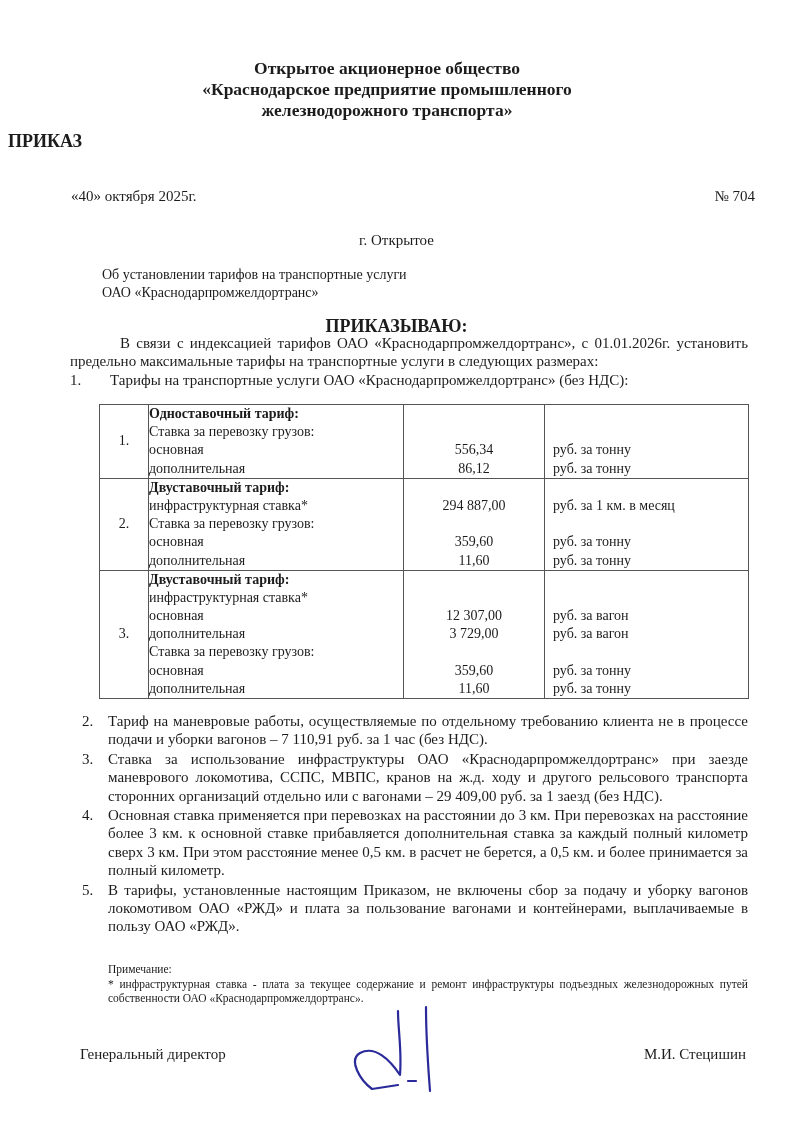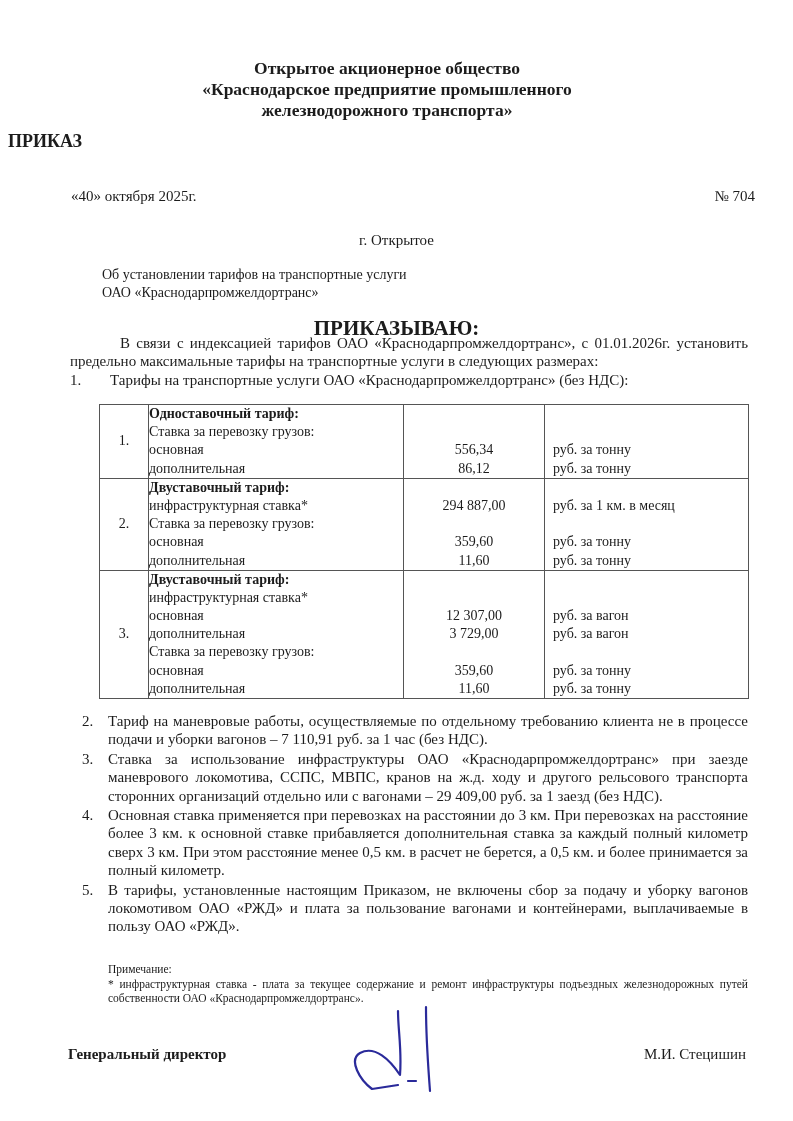--- a/index.html
+++ b/index.html
@@ -8,21 +8,21 @@
     .page { position: absolute; left: 0; top: 0; width: 793px; height: 1121px; }
     .header { position: absolute; left: 0; width: 774px; top: 58px; text-align: center;
               font-weight: bold; font-size: 17.5px; line-height: 21px; }
     .title { position: absolute; left: 0; width: 793px; top: 131px; 
              font-weight: bold; font-size: 18px; margin-left: 8px; }
     .date { position: absolute; left: 71px; top: 188px; font-size: 15px; }
     .number { position: absolute; right: 38px; top: 188px; font-size: 15px; }
     .city { position: absolute; left: 0; width: 793px; top: 232px; text-align: center; font-size: 15px; }
     .subject { position: absolute; left: 70px; top: 266px; font-size: 14px; line-height: 18px; margin-left: 32px; }
     .order-word { position: absolute; left: 0; width: 793px; top: 316px; text-align: center;
-                  font-weight: bold; font-size: 21px; }
+                  font-weight: bold; font-size: 18px; }
     .intro { position: absolute; left: 70px; width: 678px; top: 334px; font-size: 15px; line-height: 18px;
              text-align: justify; text-indent: 50px; }
     .item1 { position: absolute; left: 70px; top: 372px; font-size: 15px; }
     .item1 .num { display: inline-block; width: 40px; }
 
     table.tariffs { position: absolute; left: 99px; top: 404px; width: 650px; border-collapse: collapse;
                     font-size: 14px; }
     table.tariffs td { border: 1px solid #555; vertical-align: middle; padding: 0; }
     table.tariffs td.n { width: 48px; text-align: center; }
     table.tariffs td.d { width: 254px; vertical-align: top; }
@@ -30,21 +30,21 @@
     table.tariffs td.u { padding-left: 8px; vertical-align: top; }
     .ln { height: 18.2px; line-height: 18.2px; white-space: nowrap; }
     .b { font-weight: bold; }
 
     ol.clauses { position: absolute; left: 70px; width: 678px; top: 712px; margin: 0; padding: 0;
                  list-style: none; font-size: 15px; line-height: 18.4px; }
     ol.clauses li { position: relative; padding-left: 38px; text-align: justify; margin-bottom: 1px; }
     ol.clauses li .num { position: absolute; left: 12px; top: 0; }
 
     .note { position: absolute; left: 108px; width: 640px; top: 962px; font-size: 11.5px; line-height: 14.5px; text-align: justify; }
-    .sign-role { position: absolute; left: 68px; top: 1046px; font-size: 15px; font-weight: bold; }
+    .sign-role { position: absolute; left: 80px; top: 1046px; font-size: 15px; }
     .sign-name { position: absolute; right: 47px; top: 1046px; font-size: 15px; }
     svg.signature { position: absolute; left: 340px; top: 1005px; width: 120px; height: 90px; }
   </style>
 </head>
 <body>
 
 <div class="page">
 
   <div class="header">
     <div>Открытое акционерное общество</div>

